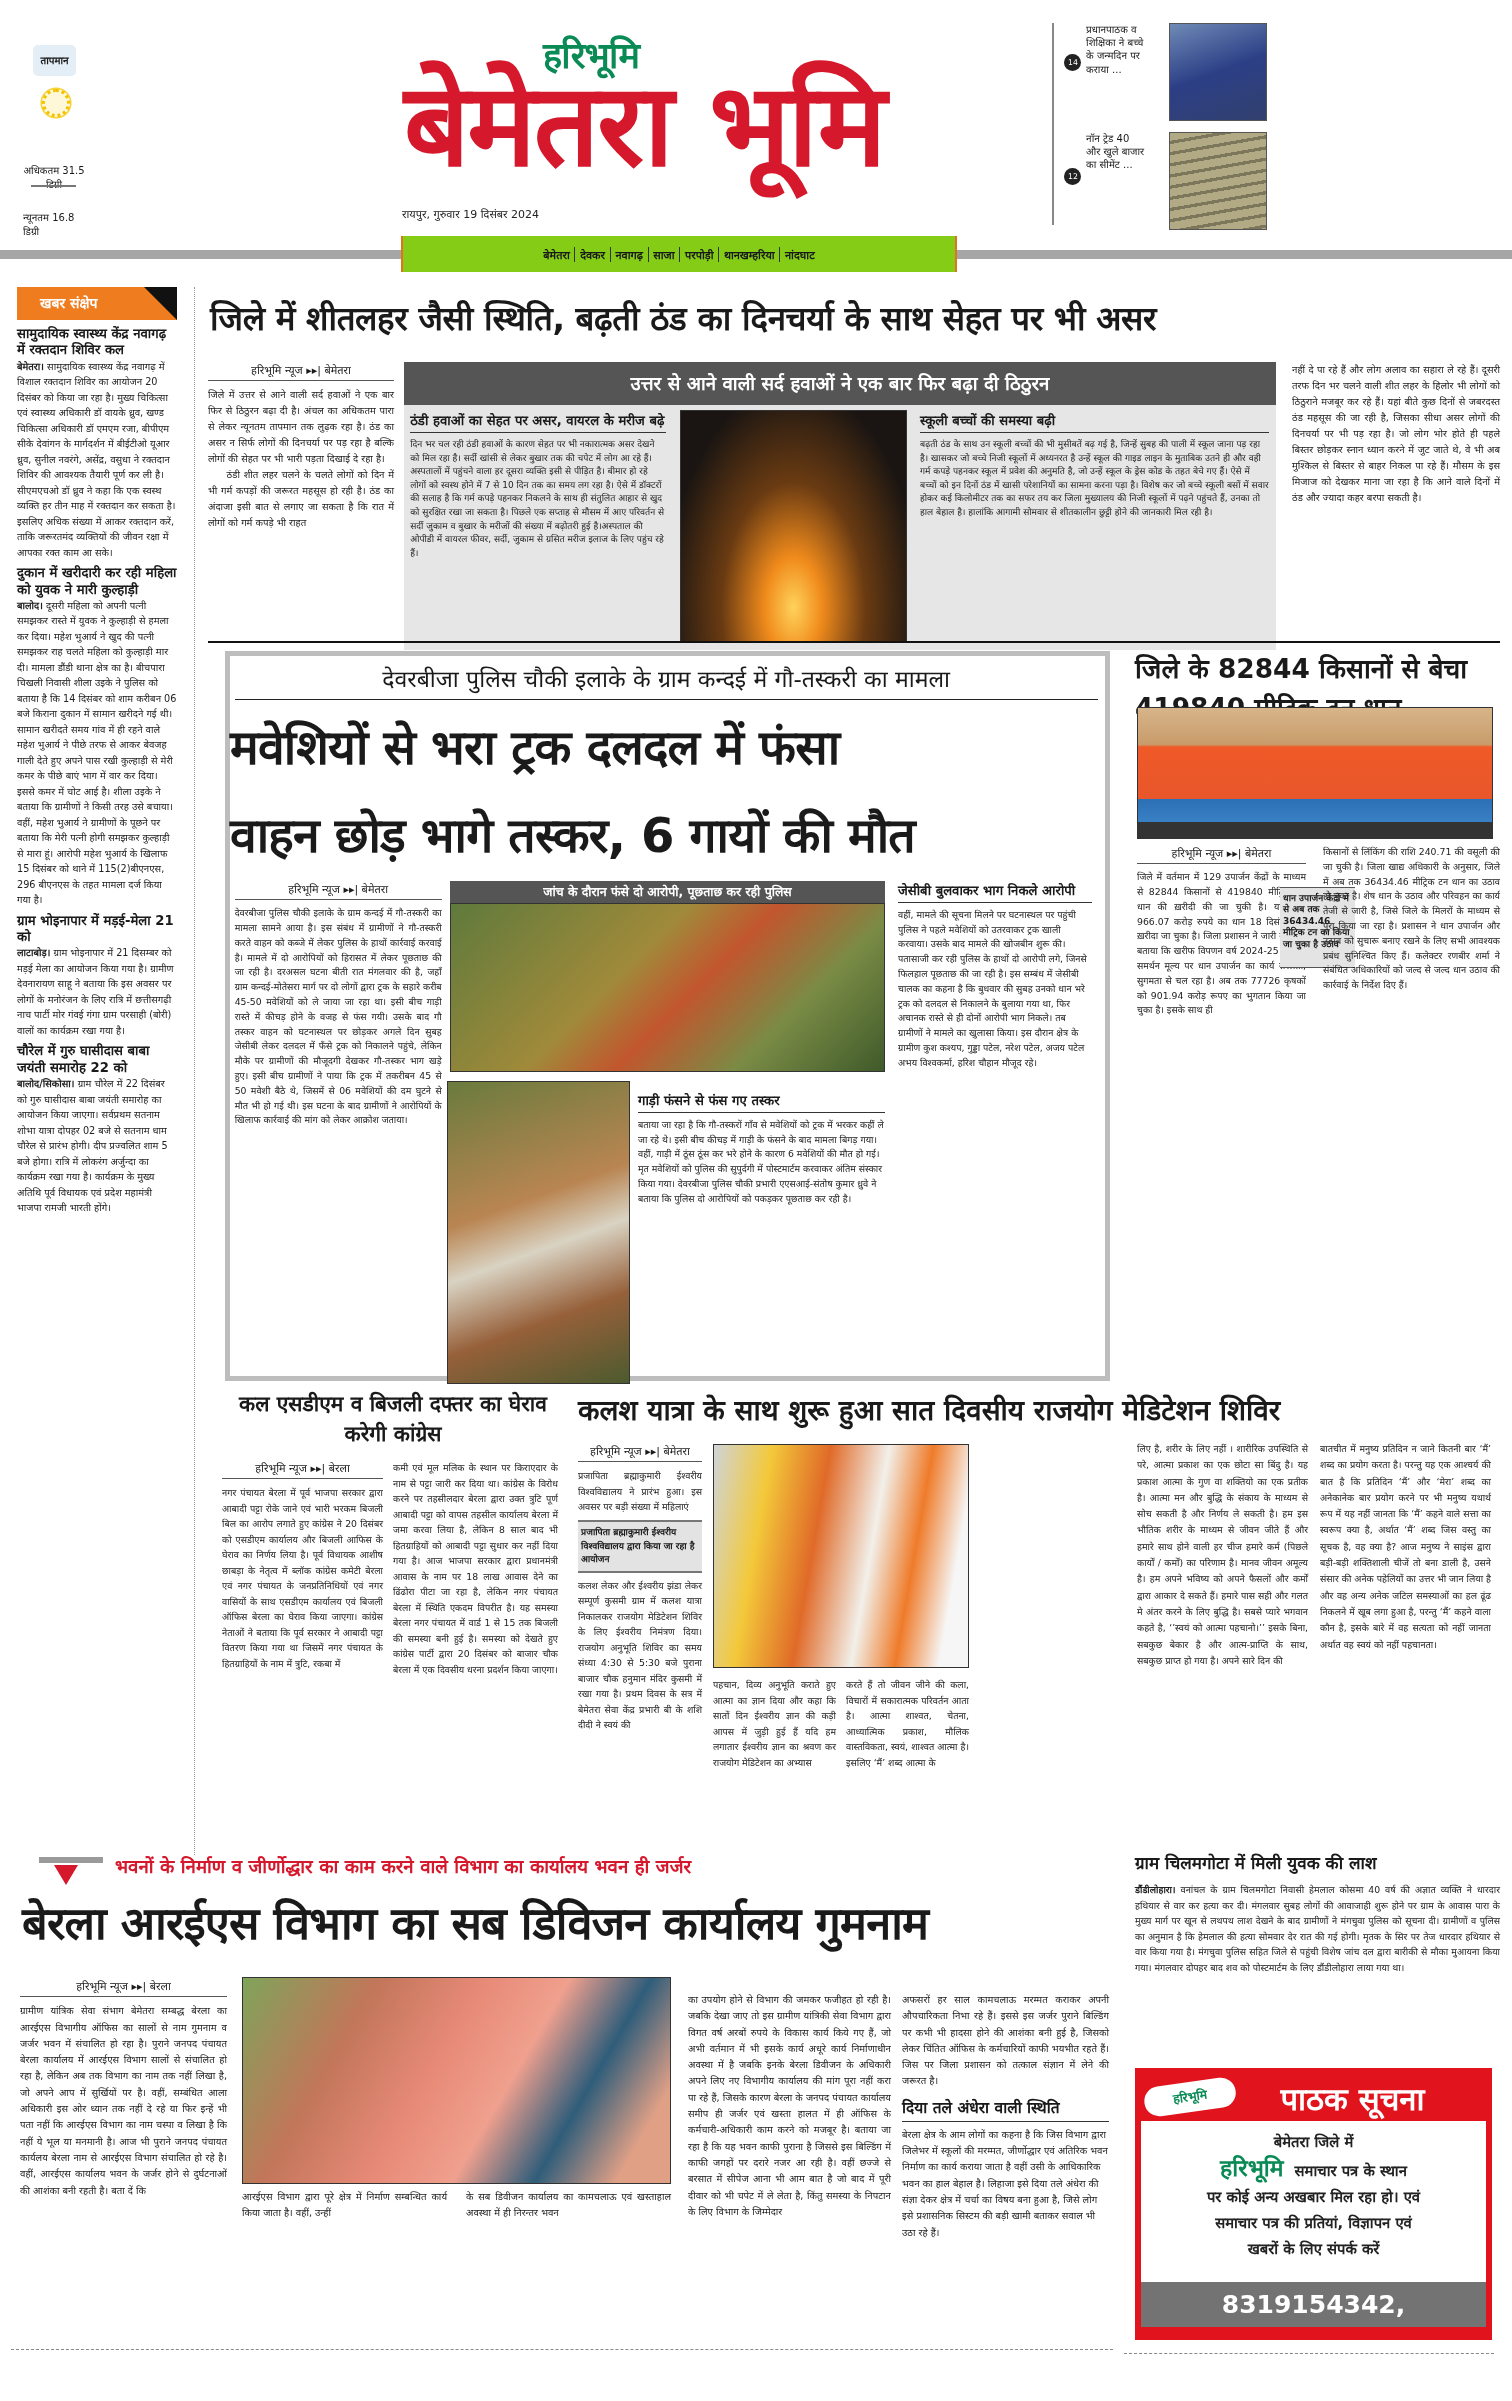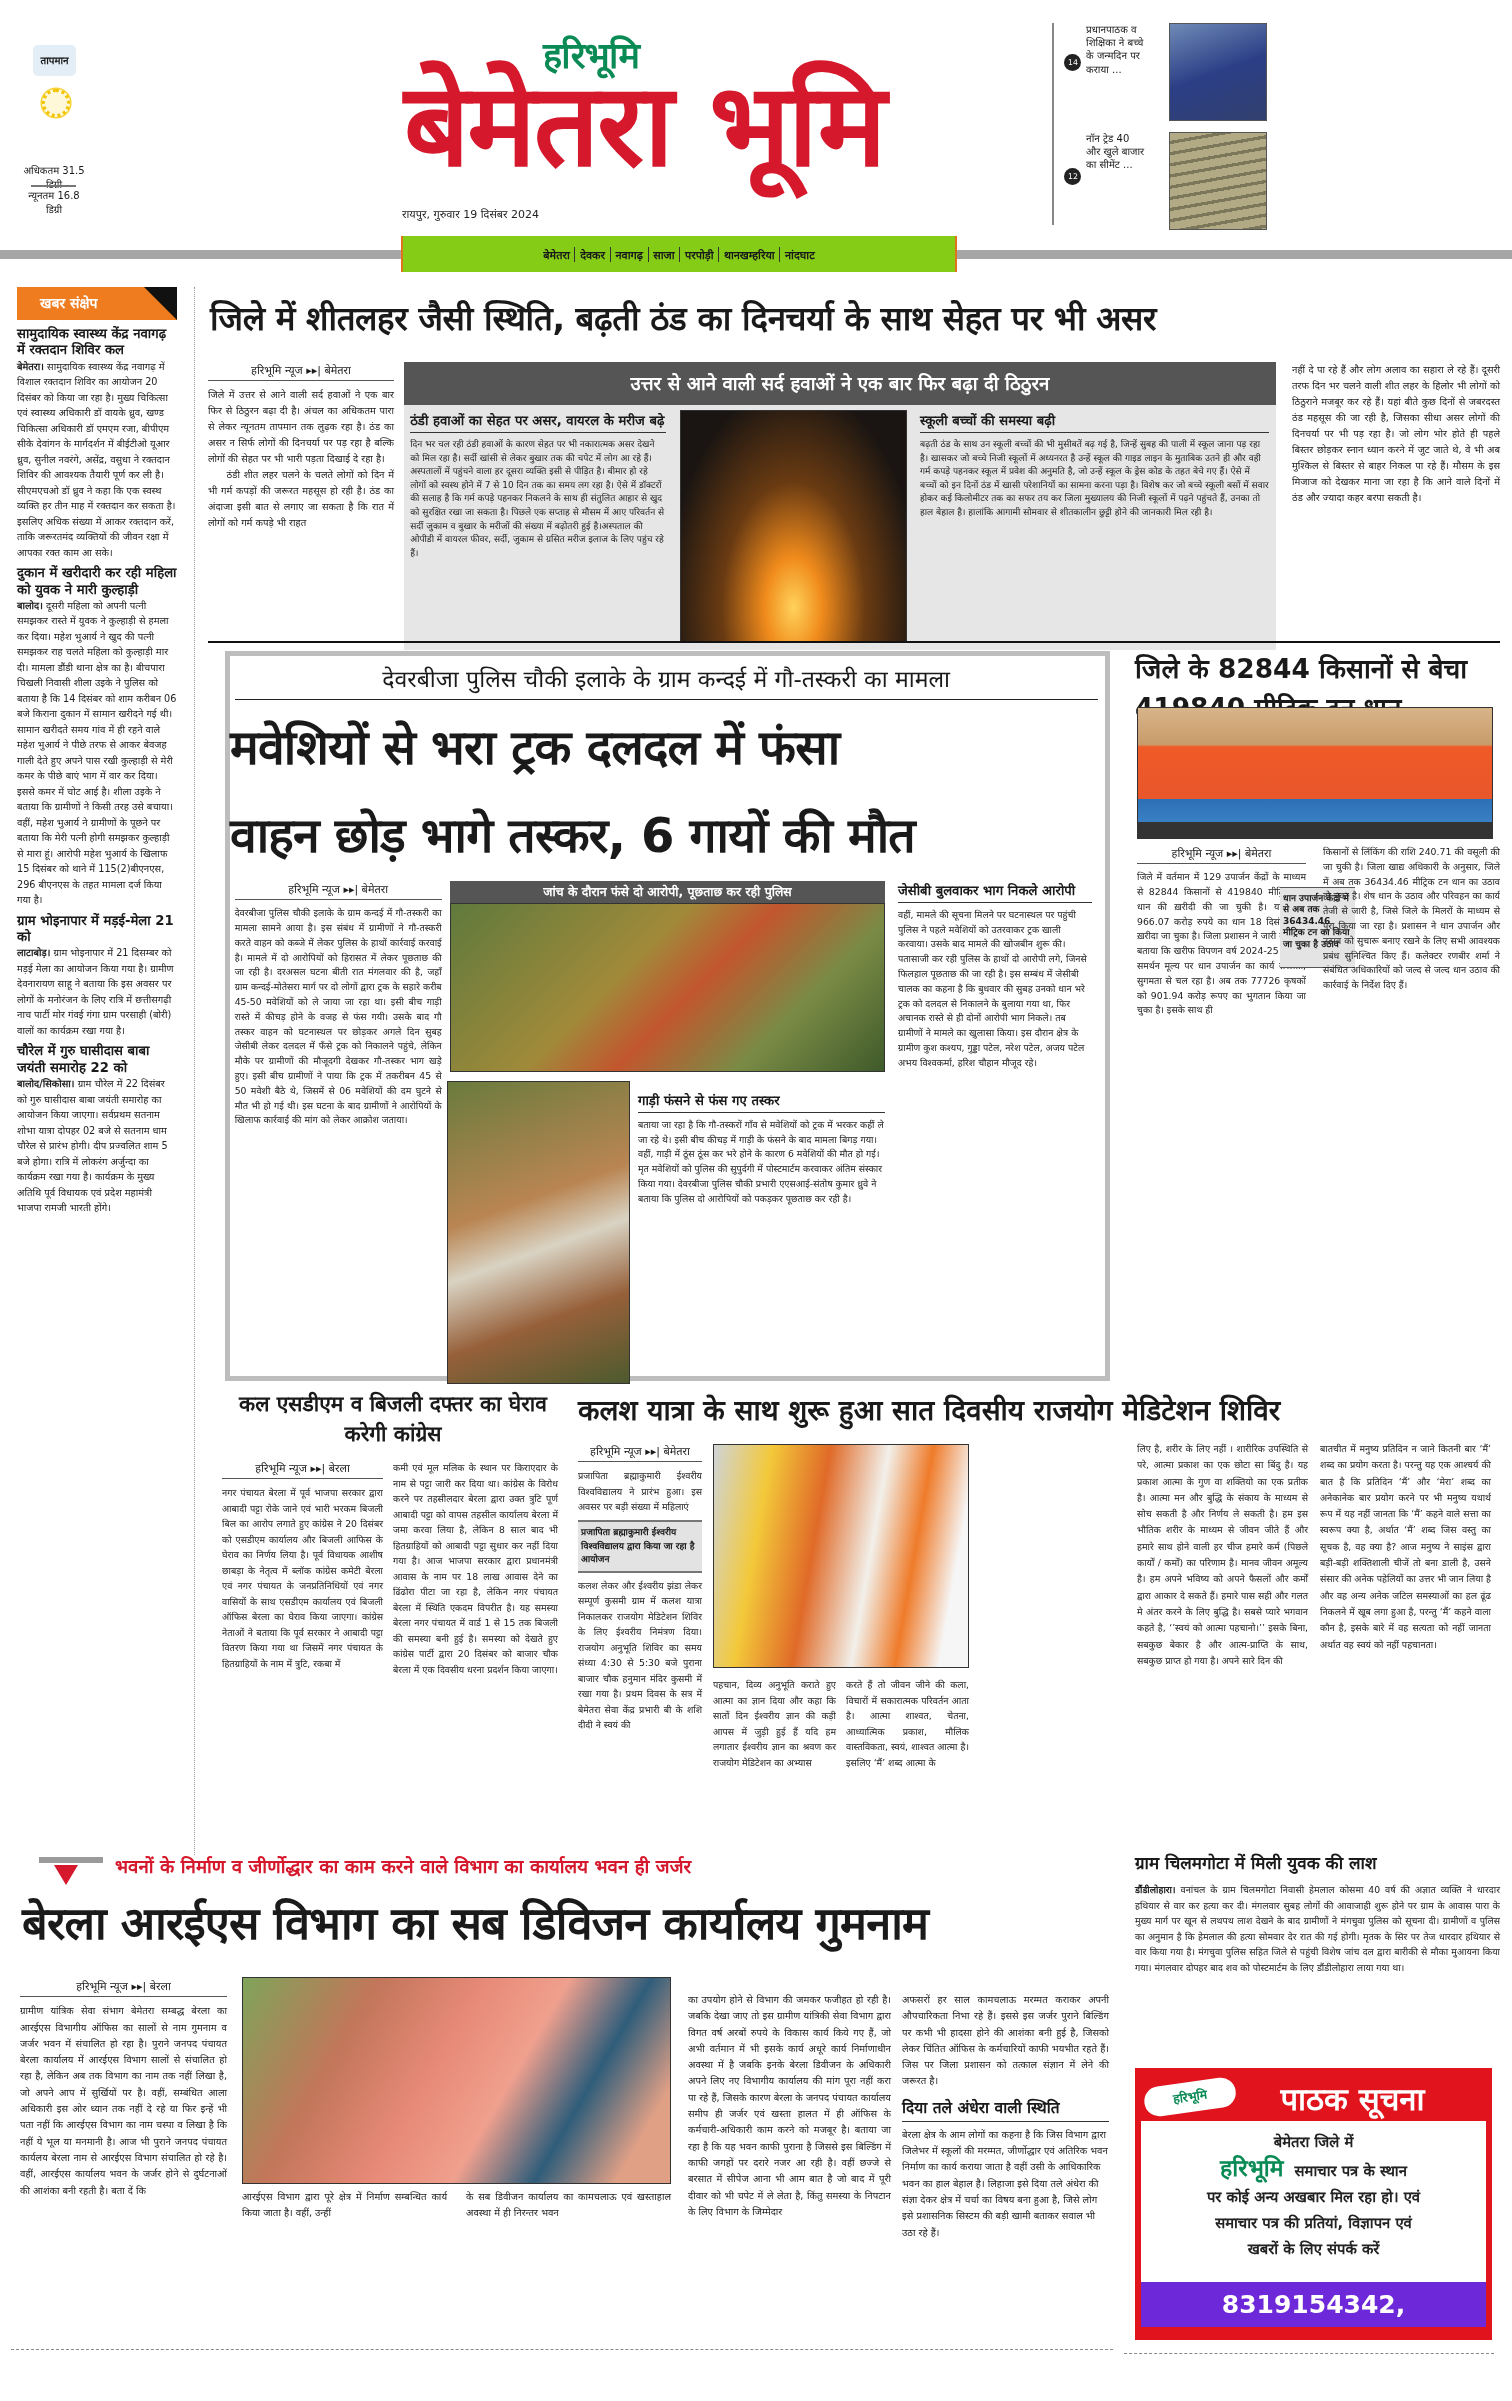--- a/index.html
+++ b/index.html
@@ -6,21 +6,21 @@
 body{width:1512px;height:2401px;background:#fff;font-family:"DejaVu Sans","Liberation Sans",sans-serif;color:#1a1a1a;position:relative;overflow:hidden}
 .abs{position:absolute}
 p.body{font-size:9.7px;line-height:16px;text-align:justify;color:#222}
 .byline{font-size:11px;text-align:center;border-bottom:0.8px solid #555;padding-bottom:3.1px;margin-bottom:6.2px}
 .photo{border:0.8px solid #333;overflow:hidden}
 
 .weather-label{left:33px;top:45px;width:43px;height:31px;background:#e3eef6;border-radius:5px;font-size:10px;font-weight:bold;text-align:center;line-height:31px}
 .sun{left:42px;top:89px;width:28px;height:28px;border-radius:50%;background:#fff8d8;border:3.1px dotted #f2c300;box-shadow:0 0 0 1.6px #f7d33a}
 .temp-max{left:23px;top:163px;font-size:10px;width:62px;text-align:center}
 .temp-sep{left:31px;top:185px;width:45px;height:1.6px;background:#777}
-.temp-min{left:23px;top:188px;font-size:10px;width:62px;text-align:center}
+.temp-min{left:23px;top:210px;font-size:10px;width:62px;}
 .brand-small{left:543px;top:29.5px;font-size:36px;font-weight:bold;color:#0a8a55;letter-spacing:-0.8px}
 .brand-main{left:404px;top:68px;font-size:115px;font-weight:bold;color:#d6182c;letter-spacing:-2.3px;line-height:1}
 .dateline{left:402px;top:206px;font-size:11px;color:#222}
 .town-strip{left:0;top:250px;width:1512px;height:9.3px;background:#a6a6a6}
 .town-box{left:401px;top:236px;width:556px;height:36px;background:#84cc16;border-left:2.3px solid #e2731d;border-right:2.3px solid #e2731d;display:flex;align-items:center;justify-content:center;font-size:11px;font-weight:bold}
 .town-box span{padding:0 4.7px;border-right:0.8px solid #333}
 .town-box span:last-child{border-right:none}
 .teaser{left:1052px;top:23px;width:458px;height:210px}
 .teaser-line{left:1052px;top:23px;width:1.6px;height:202px;background:#888}
 .teaser-item{position:absolute;left:15.5px;width:78px;font-size:10px;line-height:13.2px}
@@ -42,21 +42,21 @@
 .rule{height:2.3px;background:#111}
 
 .cattle-box{left:225px;top:651px;width:885px;height:730px;border:5.4px solid #bdbdbd;background:#fff}
 .kicker{font-size:23px;text-align:center;border-bottom:1.2px solid #222;padding-bottom:4.7px}
 .mega{font-size:48px;font-weight:bold;line-height:61px;letter-spacing:-0.8px;}
 
 .ad{left:1135px;top:2068px;width:357px;height:272px;background:#e1141e;padding:6.2px}
 .ad-title{height:47px;display:flex;align-items:center;justify-content:center;color:#fff;font-size:31px;font-weight:bold;position:relative}
 .ad-roll{position:absolute;left:3.1px;top:7.8px;width:92px;height:29.5px;background:#fff;border-radius:14.8px;transform:rotate(-8deg);color:#0a8a55;font-weight:bold;font-size:12.4px;text-align:center;line-height:29.5px}
 .ad-body{background:#fff;height:161px;text-align:center;padding-top:7.8px;font-size:14.8px;font-weight:bold;line-height:26px;color:#222}
-.ad-phone{background:#6d28d9;color:#fff;font-size:25px;font-weight:bold;text-align:center;height:45px;line-height:45px}
+.ad-phone{background:#737373;color:#fff;font-size:25px;font-weight:bold;text-align:center;height:45px;line-height:45px}
 .dash{border-top:1.6px dashed #888}
 </style>
 </head>
 <body>
 
 <div class="abs weather-label">तापमान</div>
 <div class="abs sun"></div>
 <div class="abs temp-max">अधिकतम 31.5 डिग्री</div>
 <div class="abs temp-sep"></div>
 <div class="abs temp-min">न्यूनतम 16.8 डिग्री</div>

